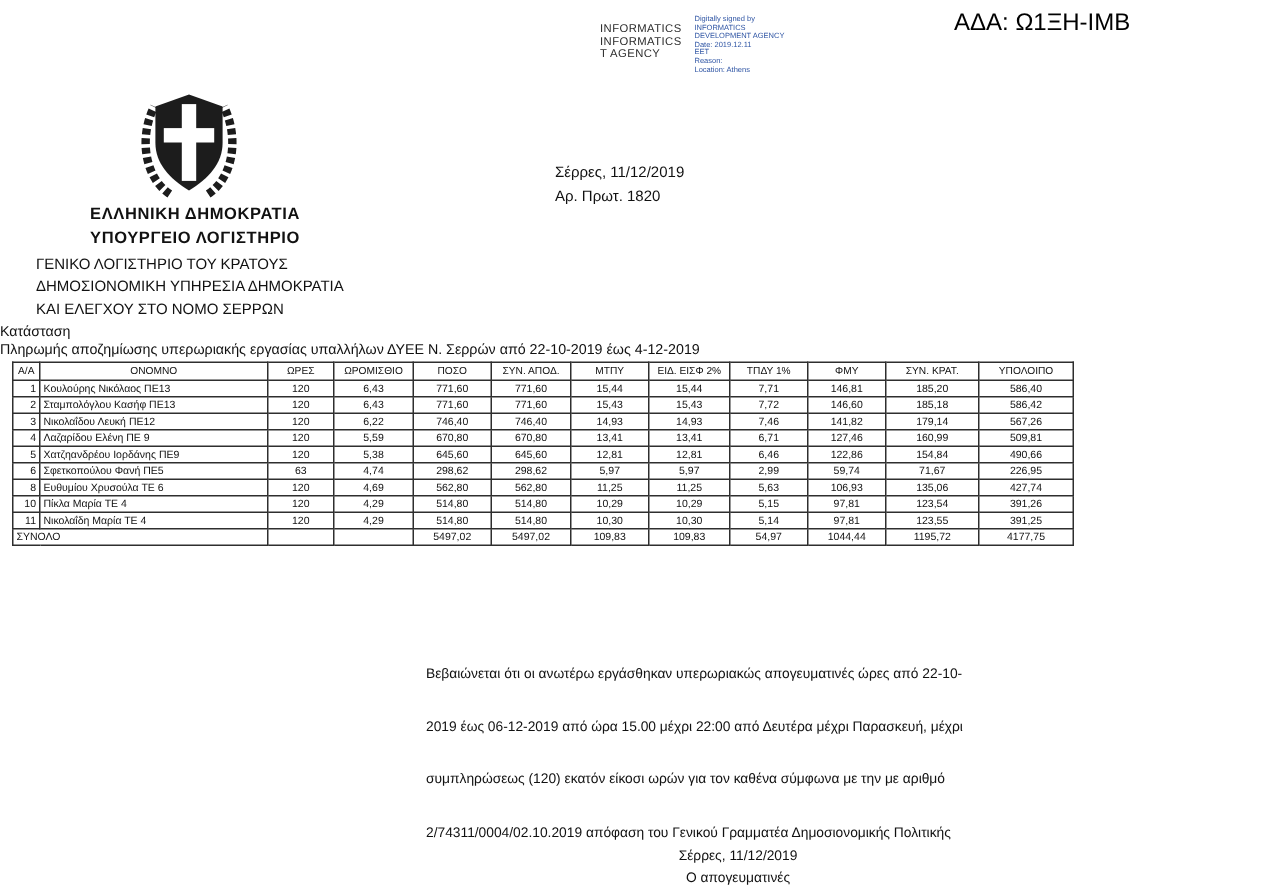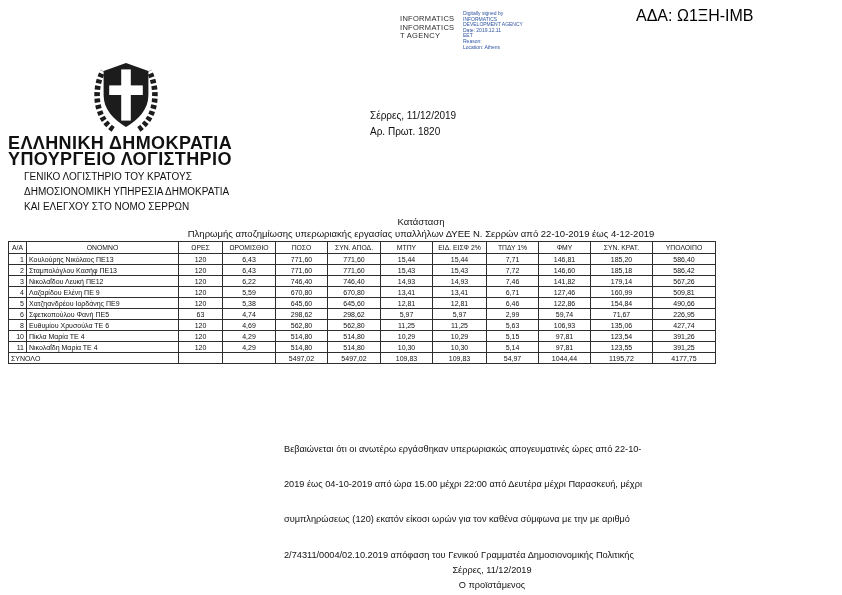--- a/index.html
+++ b/index.html
@@ -16,27 +16,27 @@
     color:#2b2b2b; letter-spacing:0.3px;
   }
   .stamp-details {
     position:absolute; left:463px; top:11px; width:78px; font-size:5px;
     line-height:5.6px; color:#2f55a4;
   }
 
   .emblem { position:absolute; left:86px; top:55px; width:80px; height:80px; }
 
   .gov-block {
-    position:absolute; left:8px; top:135px; width:244px; text-align:left;
-    font-weight:bold; font-size:18px; line-height:16px; letter-spacing:0.4px;
+    position:absolute; left:8px; top:135px; width:244px; text-align:center;
+    font-weight:bold; font-size:11px; line-height:16px; letter-spacing:0.4px;
   }
   .dept-block { position:absolute; left:24px; top:169px; font-size:10px; line-height:15.2px; }
   .date-block { position:absolute; left:370px; top:108px; font-size:10px; line-height:16px; }
 
-  .doc-title { position:absolute; left:0; right:0; top:216px; text-align:center; font-size:9.5px; line-height:11.5px; }
+  .doc-title { position:absolute; left:0; right:0; top:216px; text-align:left; font-size:9.5px; line-height:11.5px; }
   .doc-title .t2 { }
 
   .payroll-table {
     position:absolute; left:8px; top:241px; width:707px;
     border-collapse:collapse; table-layout:fixed; font-size:7px;
   }
   .payroll-table th, .payroll-table td {
     border:1px solid #2e2e2e; height:11px; padding:0 2px; text-align:center;
     font-weight:400; overflow:hidden; white-space:nowrap;
   }
@@ -273,21 +273,21 @@
           <td>54,97</td>
           <td>1044,44</td>
           <td>1195,72</td>
           <td>4177,75</td>
         </tr>
       </tbody>
   </table>
 
   <div class="cert">
     <div class="cert-line">Βεβαιώνεται ότι οι ανωτέρω εργάσθηκαν υπερωριακώς απογευματινές ώρες από 22-10-</div>
-    <div class="cert-line">2019 έως 04-10-2019 από ώρα 15.00 μέχρι 22:00 από Δευτέρα μέχρι Παρασκευή, μέχρι</div>
+    <div class="cert-line">2019 έως 06-12-2019 από ώρα 15.00 μέχρι 22:00 από Δευτέρα μέχρι Παρασκευή, μέχρι</div>
     <div class="cert-line">συμπληρώσεως (120) εκατόν είκοσι ωρών για τον καθένα σύμφωνα με την με αριθμό</div>
     <div class="cert-line">2/74311/0004/02.10.2019 απόφαση του Γενικού Γραμματέα Δημοσιονομικής Πολιτικής</div>
     <div class="cert-center">Σέρρες, 11/12/2019</div>
-    <div class="cert-center">Ο προϊστάμενος</div>
+    <div class="cert-center">Ο απογευματινές</div>
     <div class="sig-name">ΚΟΥΛΟΥΡΗΣ ΝΙΚΟΛΑΟΣ</div>
   </div>
 
 </div>
 
 </body></html>

